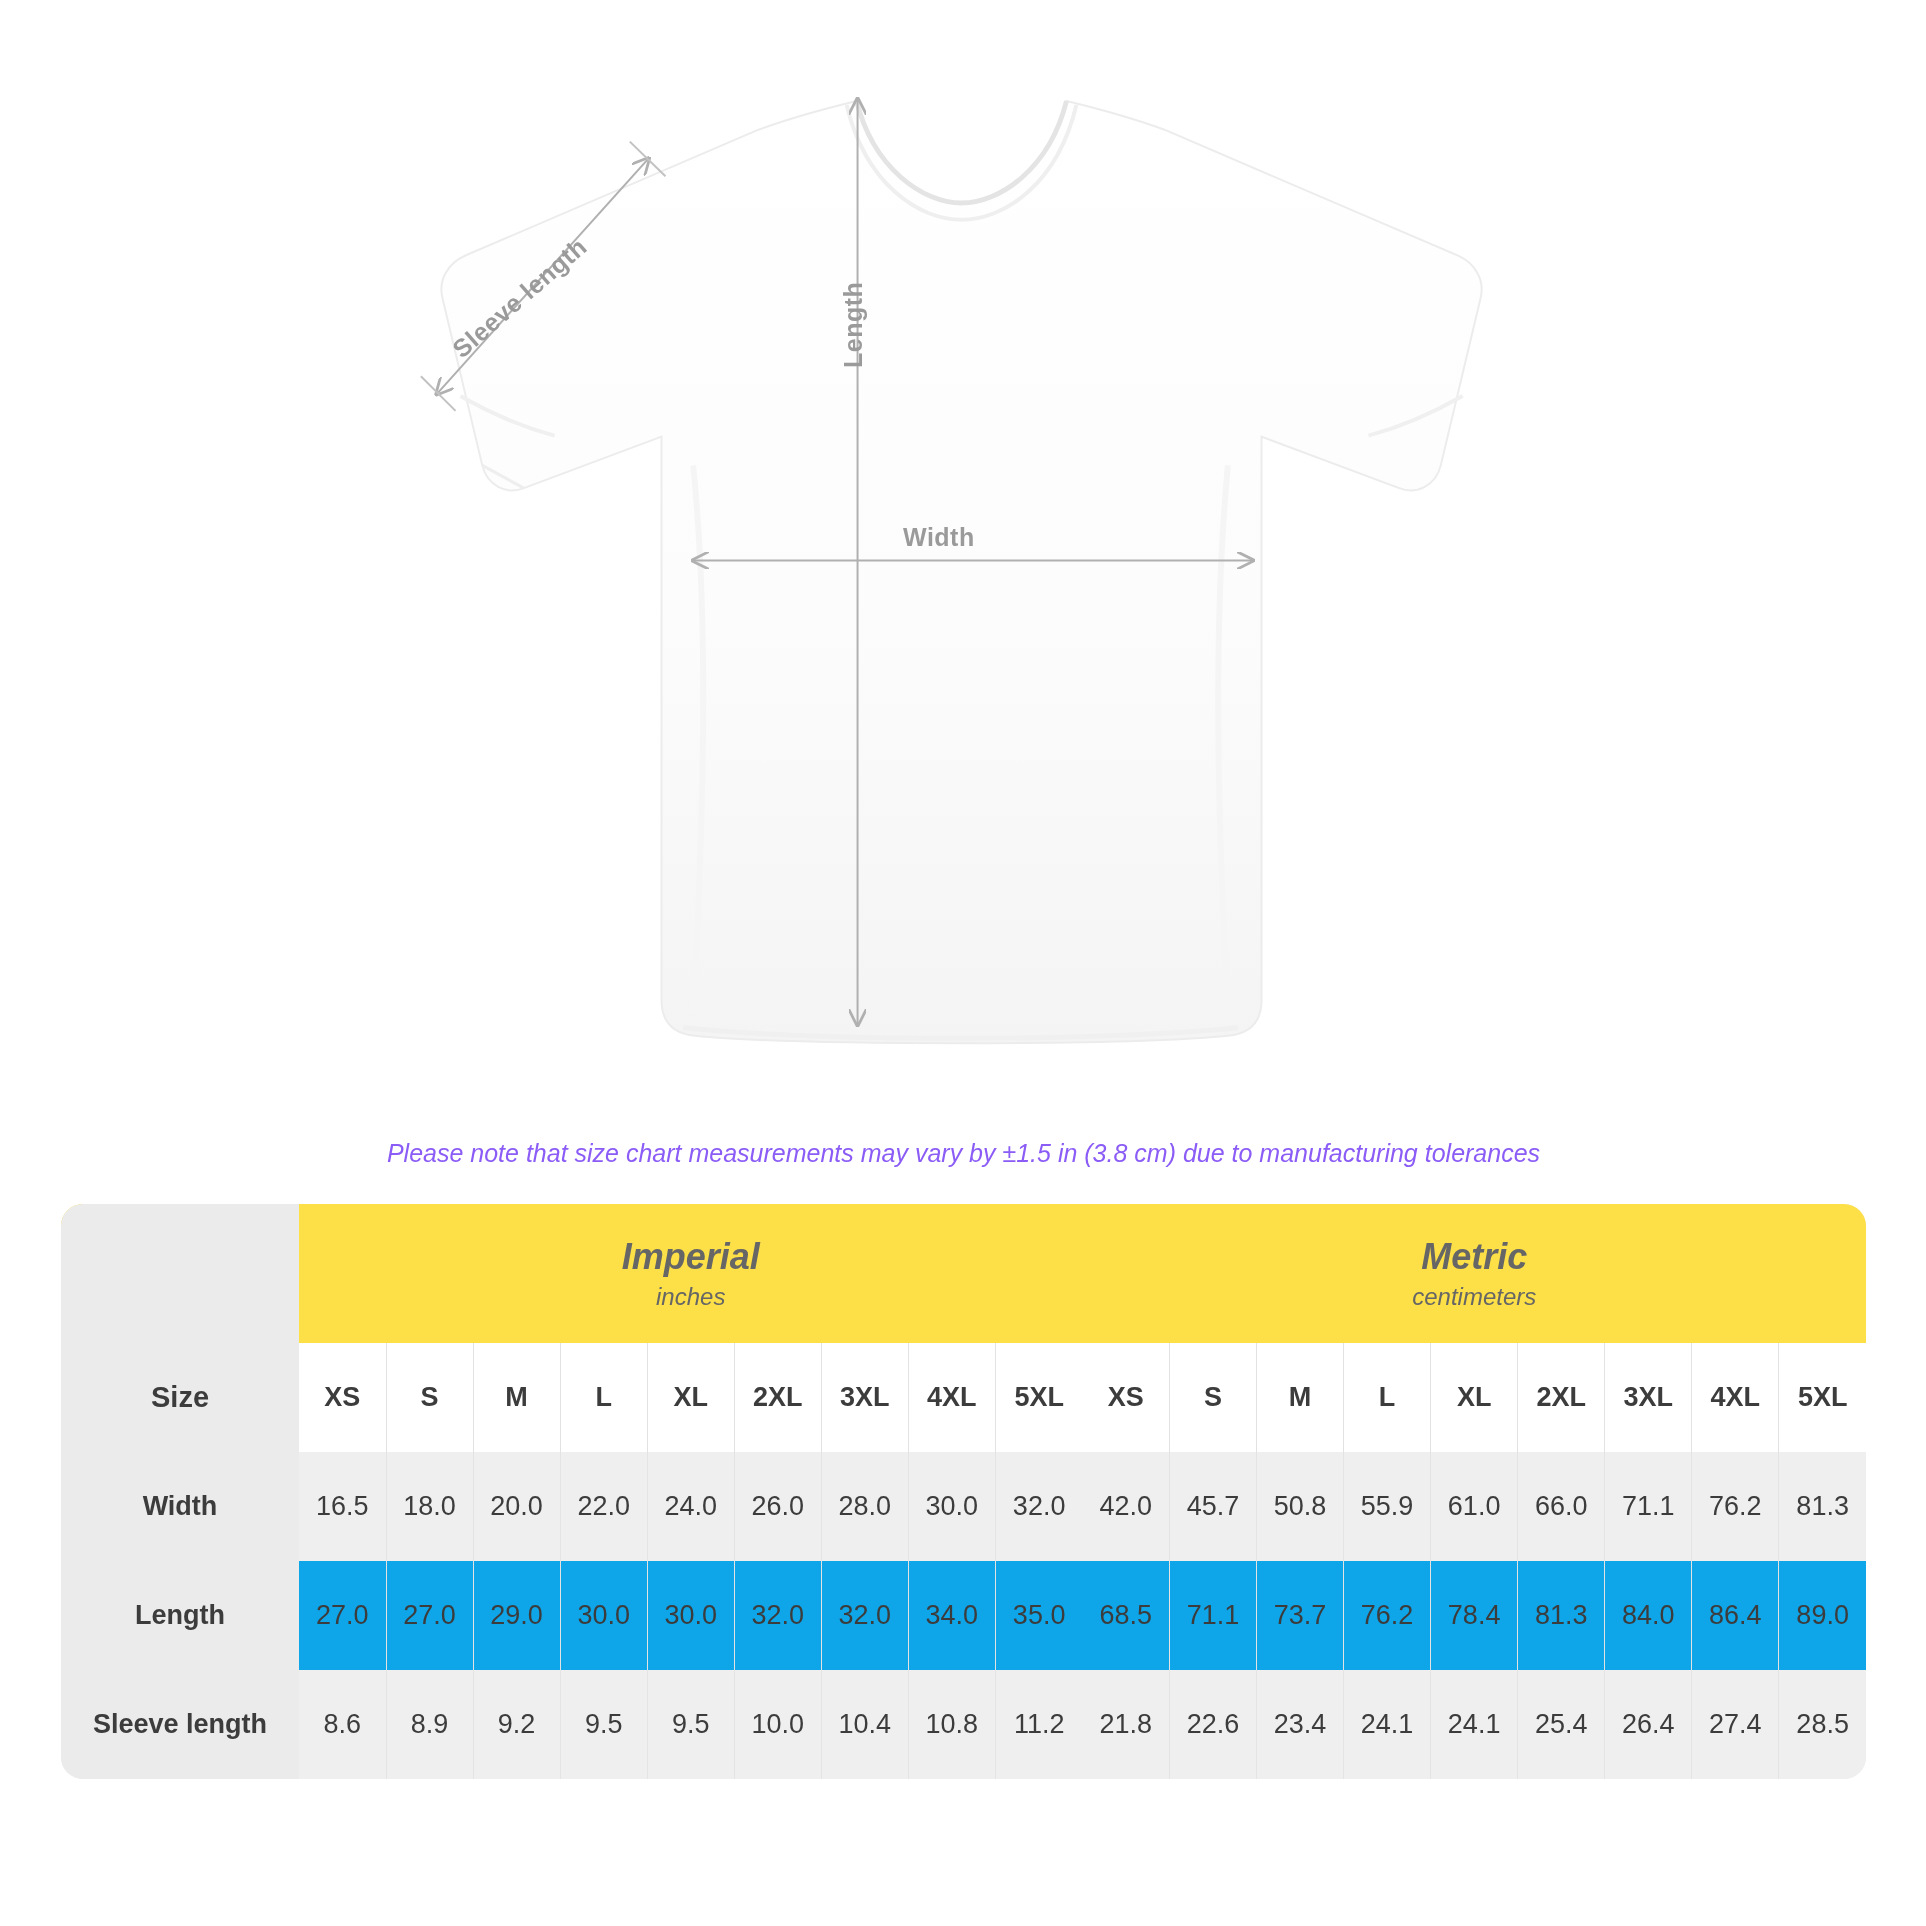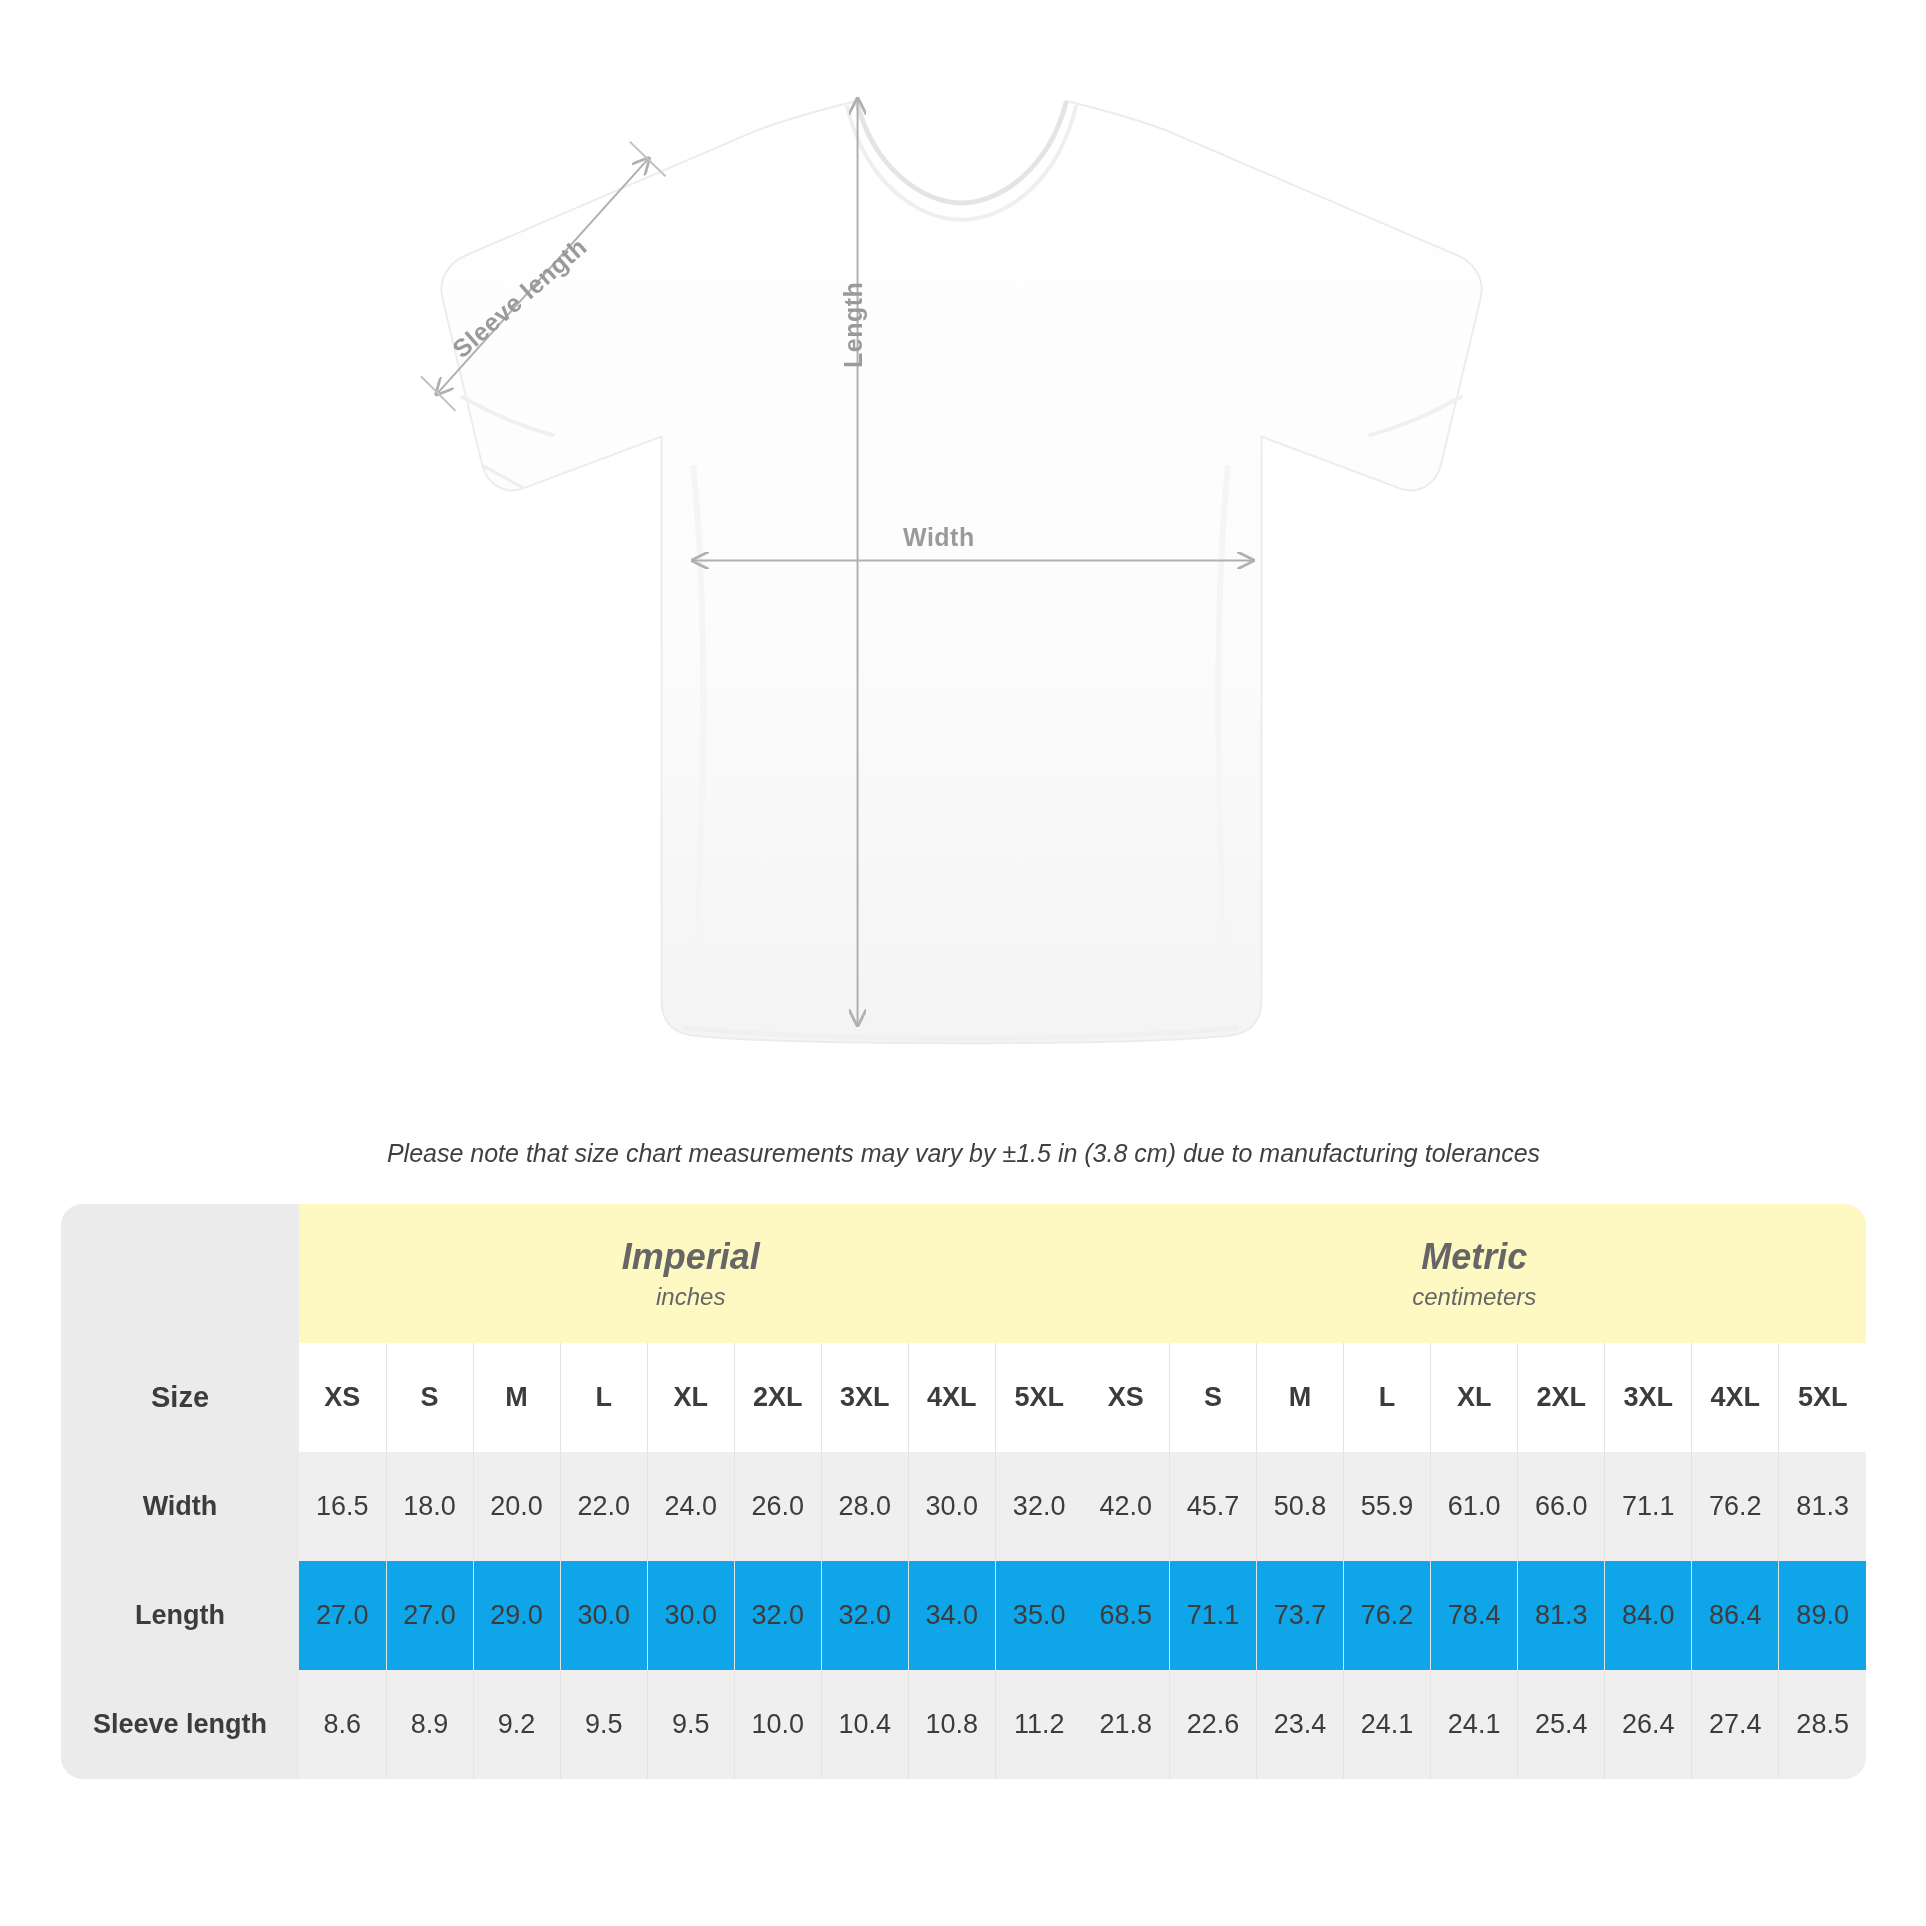--- a/index.html
+++ b/index.html
@@ -64,21 +64,21 @@
   .chart-title {
     font-size: 42px;
     font-weight: bold;
     color: #222222;
     letter-spacing: -0.3px;
   }
   .chart-note {
     margin-top: 18px;
     font-size: 25px;
     font-style: italic;
-    color: #404040;
+    color: #8b5cf6;
   }
 
   
   .table-wrap {
     margin: 36px 61px 0 61px;
     border-radius: 22px;
     overflow: hidden;
     background: #ebebeb;
   }
   table.size-table {
@@ -88,21 +88,21 @@
   }
   table.size-table td, table.size-table th {
     text-align: center;
     vertical-align: middle;
     font-size: 27px;
     color: #3c3c3c;
     border: none;
   }
   .sys-head {
     height: 139px;
-    background: #fef9c3;
+    background: #fde047;
   }
   .sys-name {
     font-size: 36px;
     font-weight: bold;
     font-style: italic;
     color: #666666;
     line-height: 1.15;
   }
   .sys-unit {
     font-size: 24px;

